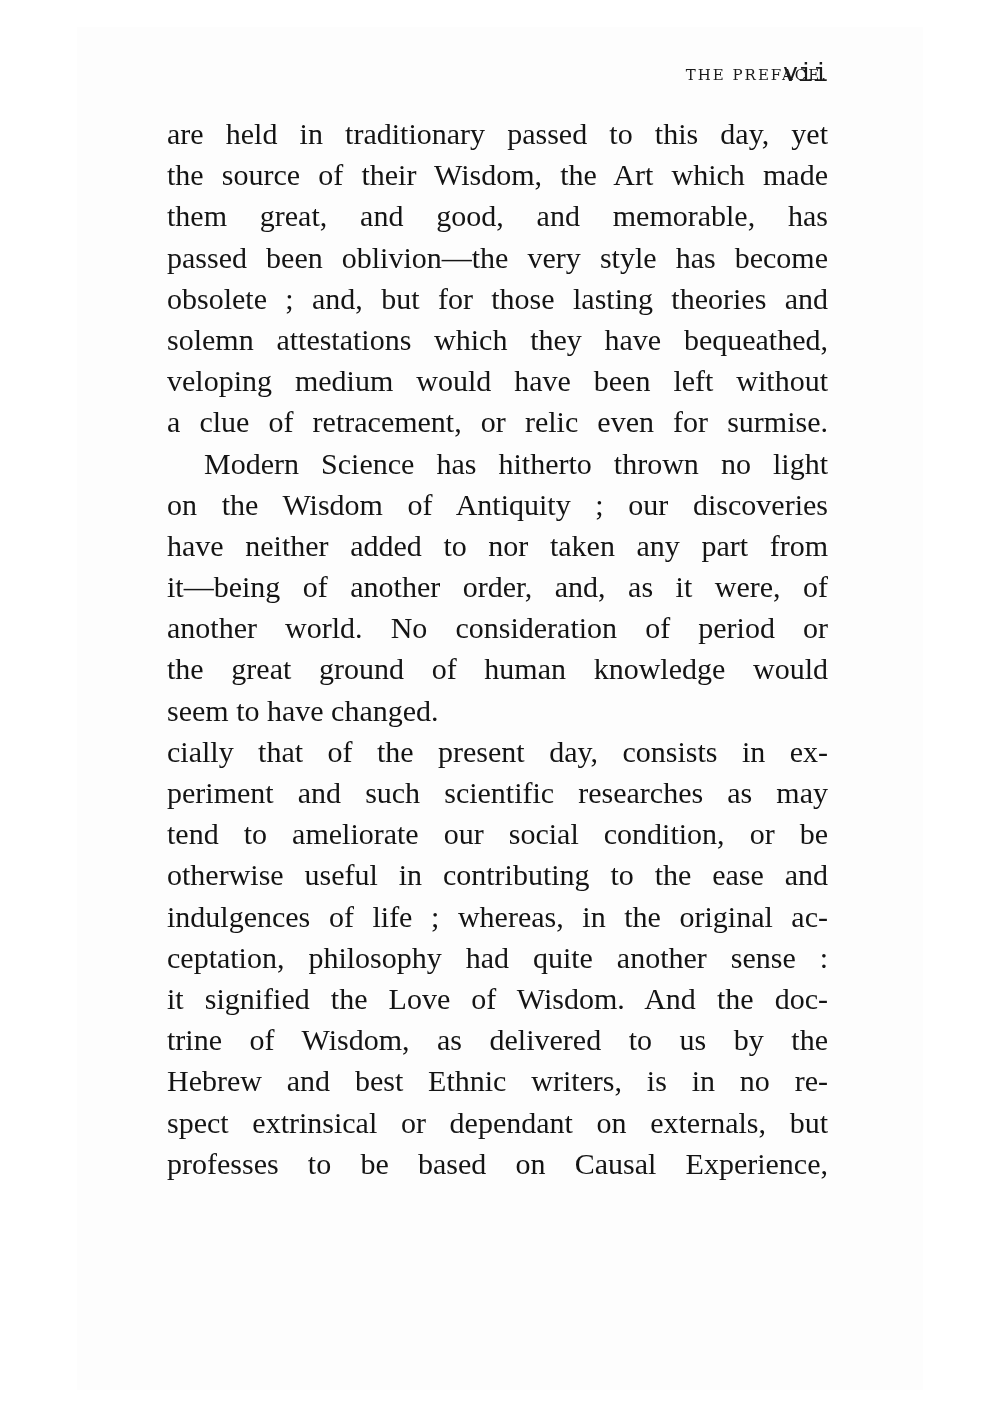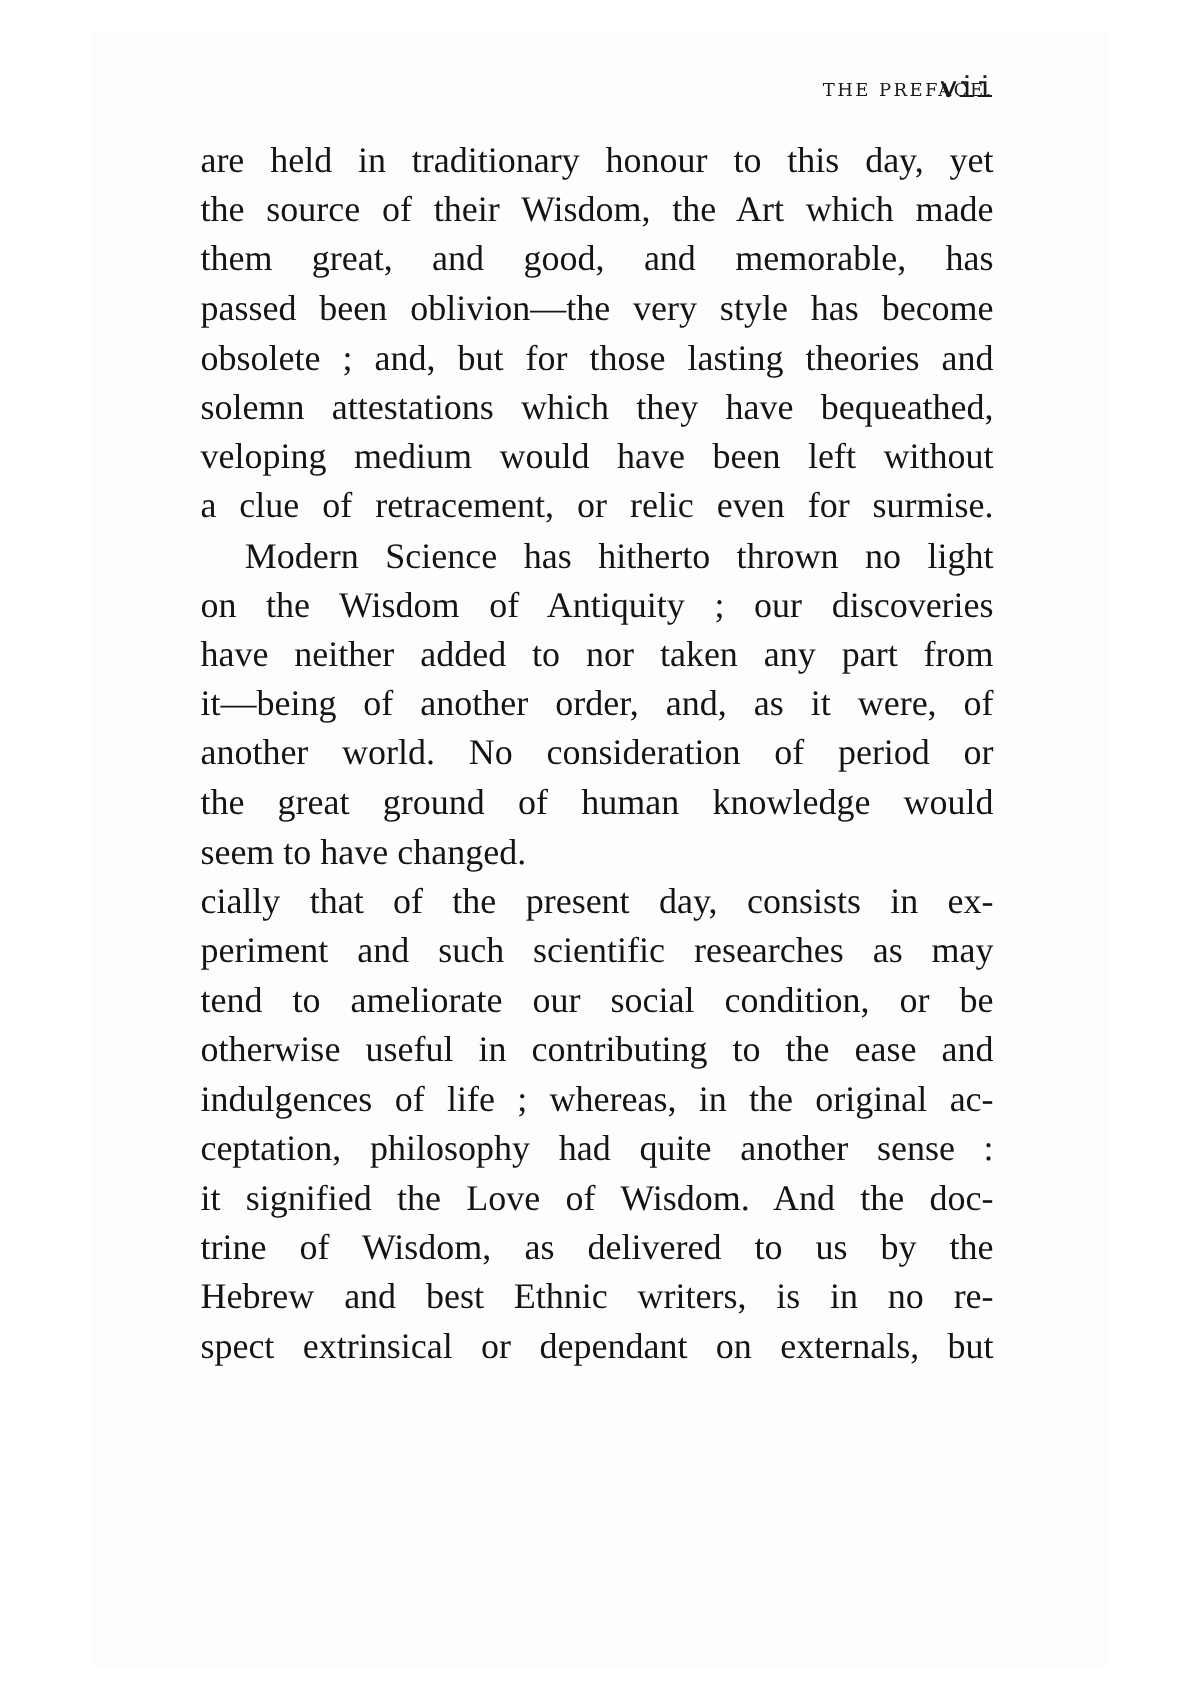--- a/index.html
+++ b/index.html
@@ -77,21 +77,21 @@
 <div class="page-scan"></div>
 
 <div class="running-head">
   <div class="running-title">THE PREFACE.</div>
   <div class="folio">vii</div>
 </div>
 
 <div class="text-block">
 
   <div>
-    <span class="line">are held in traditionary honour to this day, yet</span>
+    <span class="line">are held in traditionary passed to this day, yet</span>
     <span class="line">the source of their Wisdom, the Art which made</span>
     <span class="line">them great, and good, and memorable, has</span>
     <span class="line">passed been oblivion—the very style has become</span>
     <span class="line">obsolete ; and, but for those lasting theories and</span>
     <span class="line">solemn attestations which they have bequeathed,</span>
     <span class="line">veloping medium would have been left without</span>
     <span class="line">a clue of retracement, or relic even for surmise.</span>
   </div>
 
   <div>
@@ -108,14 +108,15 @@
     <span class="line">cially that of the present day, consists in ex-</span>
     <span class="line">periment and such scientific researches as may</span>
     <span class="line">tend to ameliorate our social condition, or be</span>
     <span class="line">otherwise useful in contributing to the ease and</span>
     <span class="line">indulgences of life ; whereas, in the original ac-</span>
     <span class="line">ceptation, philosophy had quite another sense :</span>
     <span class="line">it signified the Love of Wisdom. And the doc-</span>
     <span class="line">trine of Wisdom, as delivered to us by the</span>
     <span class="line">Hebrew and best Ethnic writers, is in no re-</span>
     <span class="line">spect extrinsical or dependant on externals, but</span>
+    <span class="line">professes to be based on Causal Experience,</span>
   </div>
 </div>
 
 </body></html>

